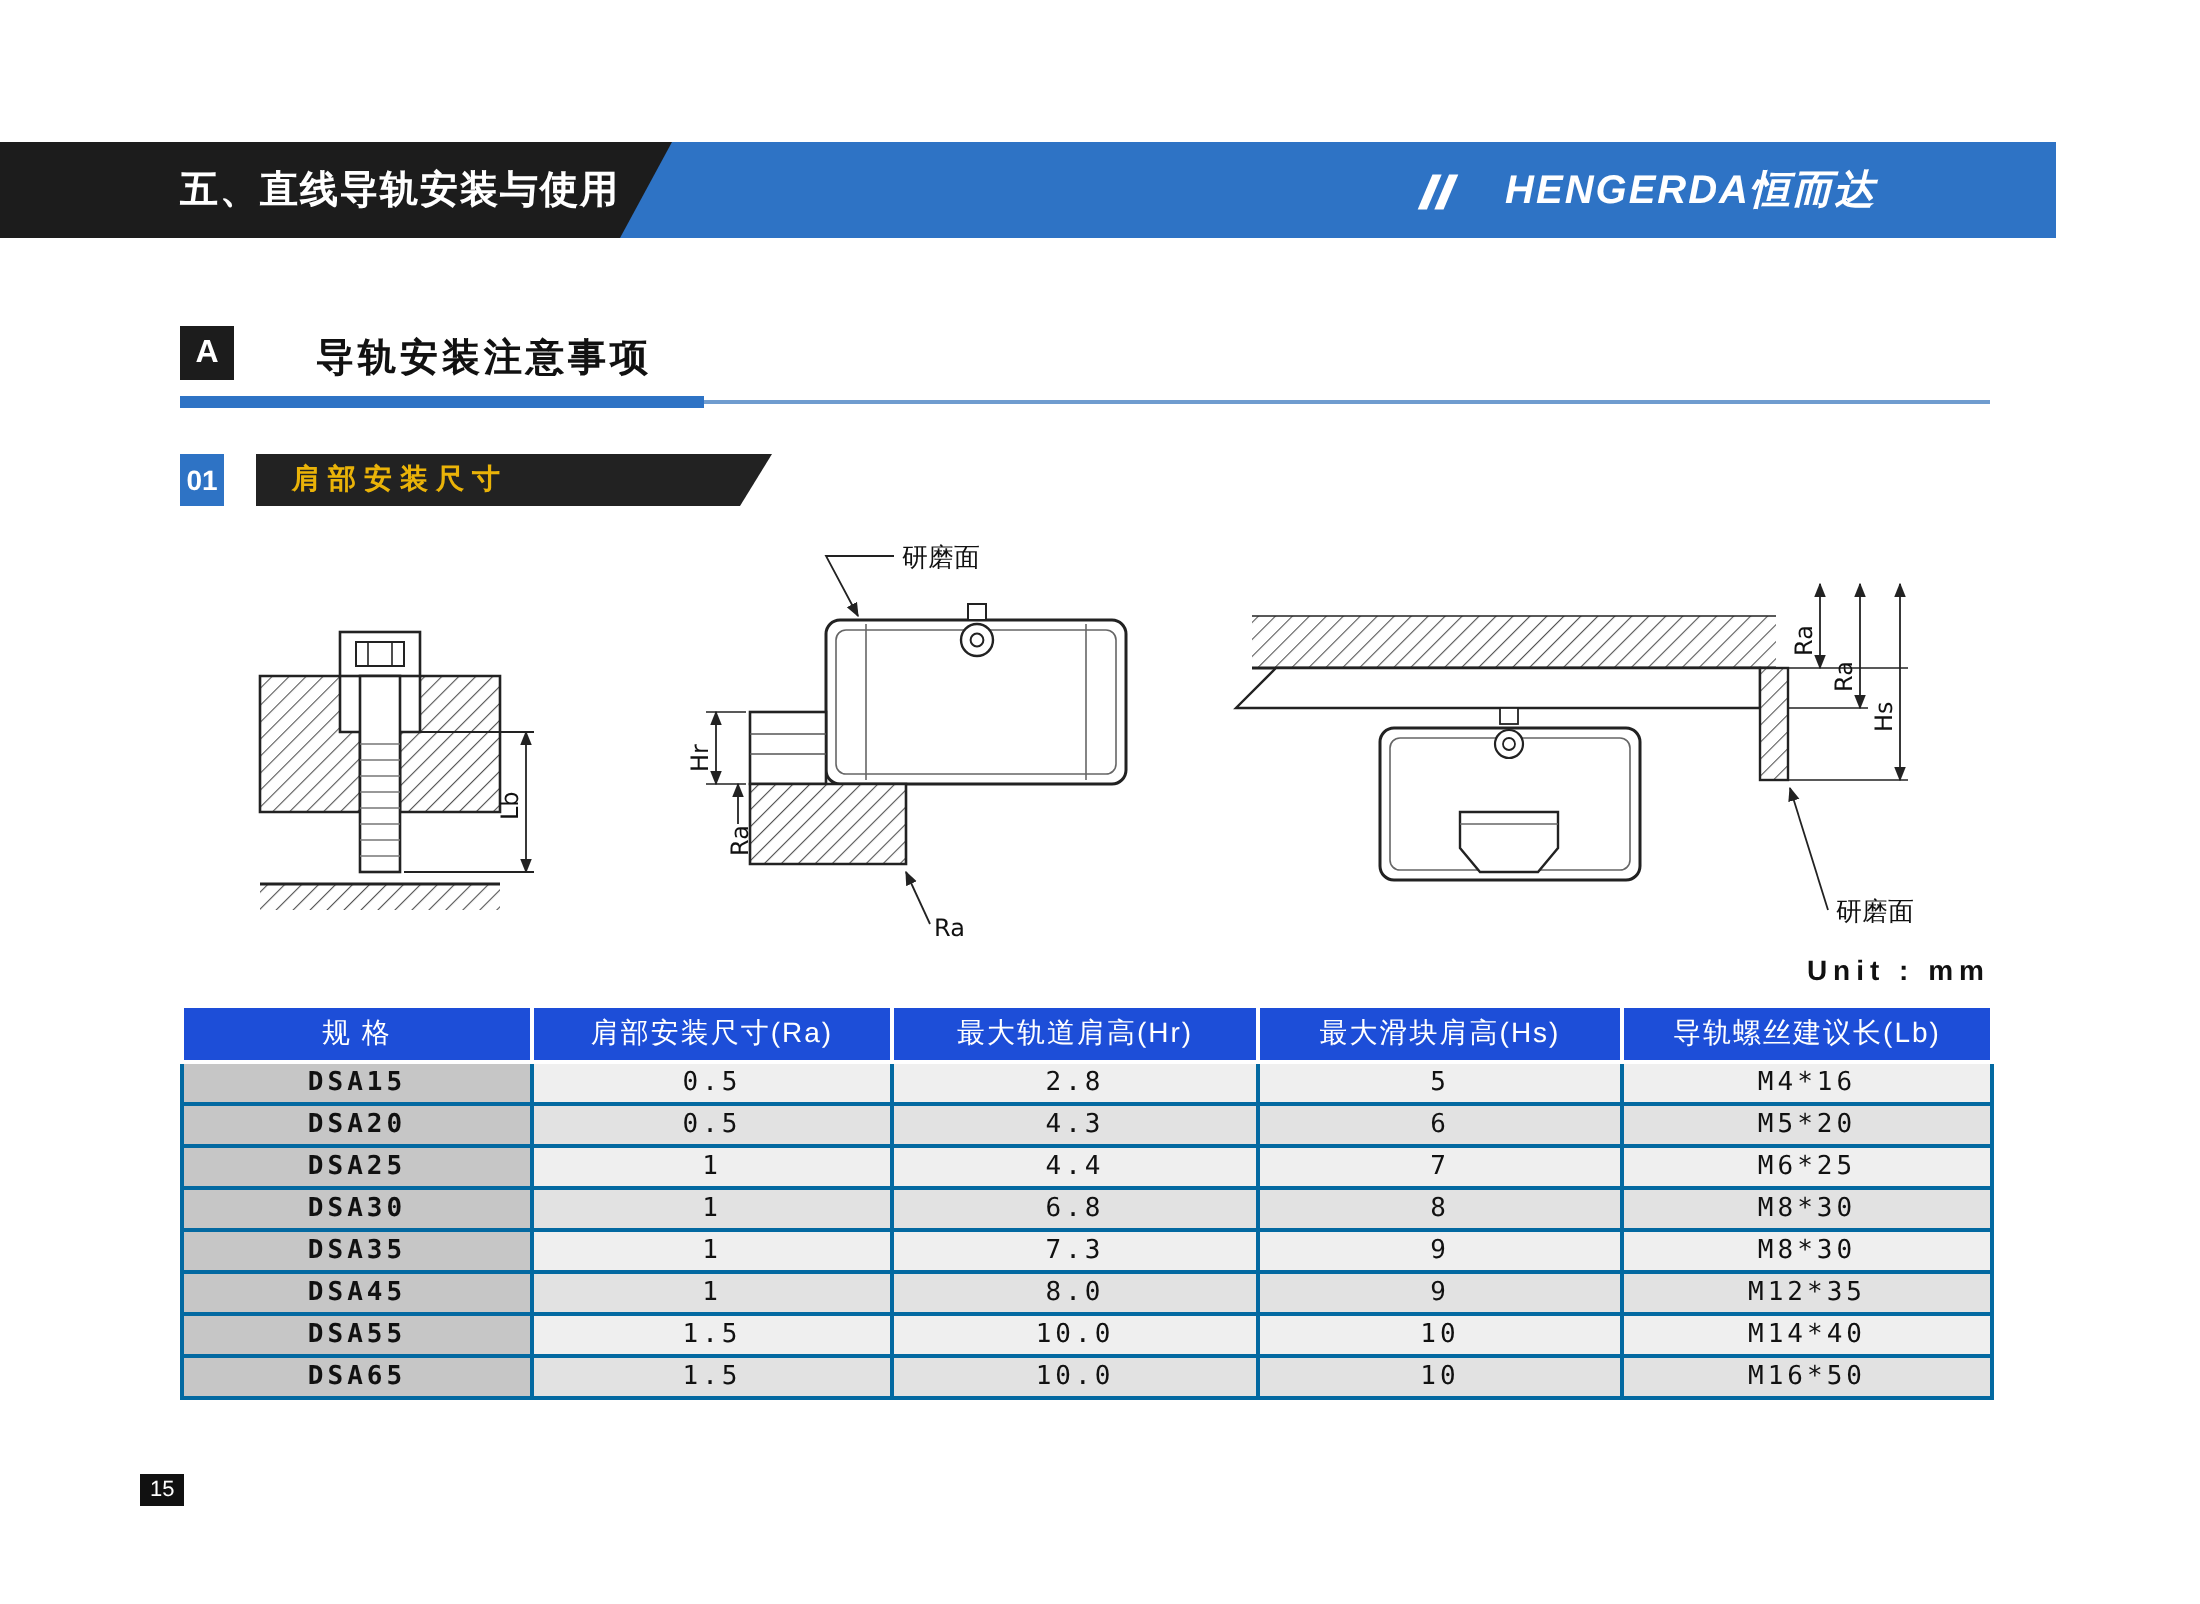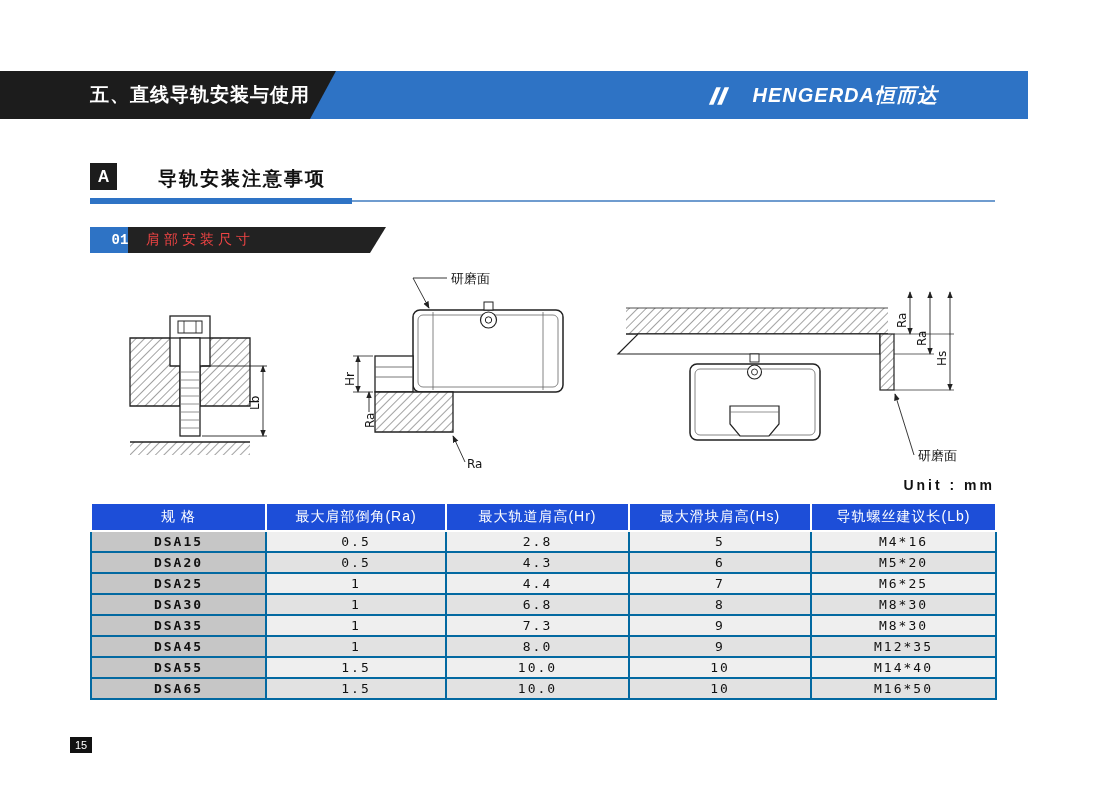--- a/index.html
+++ b/index.html
@@ -18,24 +18,24 @@
 
   
   .badgeA{position:absolute;left:90px;top:163px;width:27px;height:27px;background:#1c1c1c;
           color:#fff;font-weight:bold;font-size:16px;display:flex;align-items:center;justify-content:center;}
   .secA-title{position:absolute;left:130px;top:166px;font-size:19px;font-weight:bold;
               letter-spacing:2px;color:#111;white-space:nowrap;margin-left:28px;}
   .secA-line-thick{position:absolute;left:90px;top:198px;width:262px;height:6px;background:#2e73c5;}
   .secA-line-thin{position:absolute;left:352px;top:200px;width:643px;height:2px;background:#6f9ccf;}
 
   
-  .sub-num{position:absolute;left:90px;top:227px;width:60px;height:26px;background:#2e73c5;
-           color:#fff;font-size:14px;font-weight:bold;display:flex;align-items:center;justify-content:center;font-family:Liberation Mono, monospace;}
+  .sub-num{position:absolute;left:90px;top:227px;width:22px;height:26px;background:#2e73c5;
+           color:#fff;font-size:14px;font-weight:bold;display:flex;align-items:center;justify-content:center;}
   .sub-banner{position:absolute;left:128px;top:227px;width:258px;height:26px;background:#222;
-              color:#ef4444;font-size:14px;font-weight:normal;letter-spacing:4px;
+              color:#eab308;font-size:14px;font-weight:bold;letter-spacing:4px;
               display:flex;align-items:center;padding-left:18px;box-sizing:border-box;
               clip-path:polygon(0 0,100% 0,calc(100% - 16px) 100%,0 100%);}
 
   
   .fig{position:absolute;}
   .fig1{left:115px;top:308px;}
   .fig2{left:325px;top:268px;}
   .fig3{left:598px;top:288px;}
   svg text{font-family:"DejaVu Sans","Liberation Sans",sans-serif;}
 
@@ -194,21 +194,21 @@
     <colgroup>
       <col style="width:175px">
         <col style="width:180px">
         <col style="width:183px">
         <col style="width:182px">
         <col style="width:185px">
     </colgroup>
     <thead>
       <tr>
         <th>规  格</th>
-        <th>最大肩部倒角(Ra)</th>
+        <th>肩部安装尺寸(Ra)</th>
         <th>最大轨道肩高(Hr)</th>
         <th>最大滑块肩高(Hs)</th>
         <th>导轨螺丝建议长(Lb)</th>
       </tr>
     </thead>
     <tbody>
         <tr class="row-even">
           <td class="spec">DSA15</td>
           <td>0.5</td>
           <td>2.8</td>

